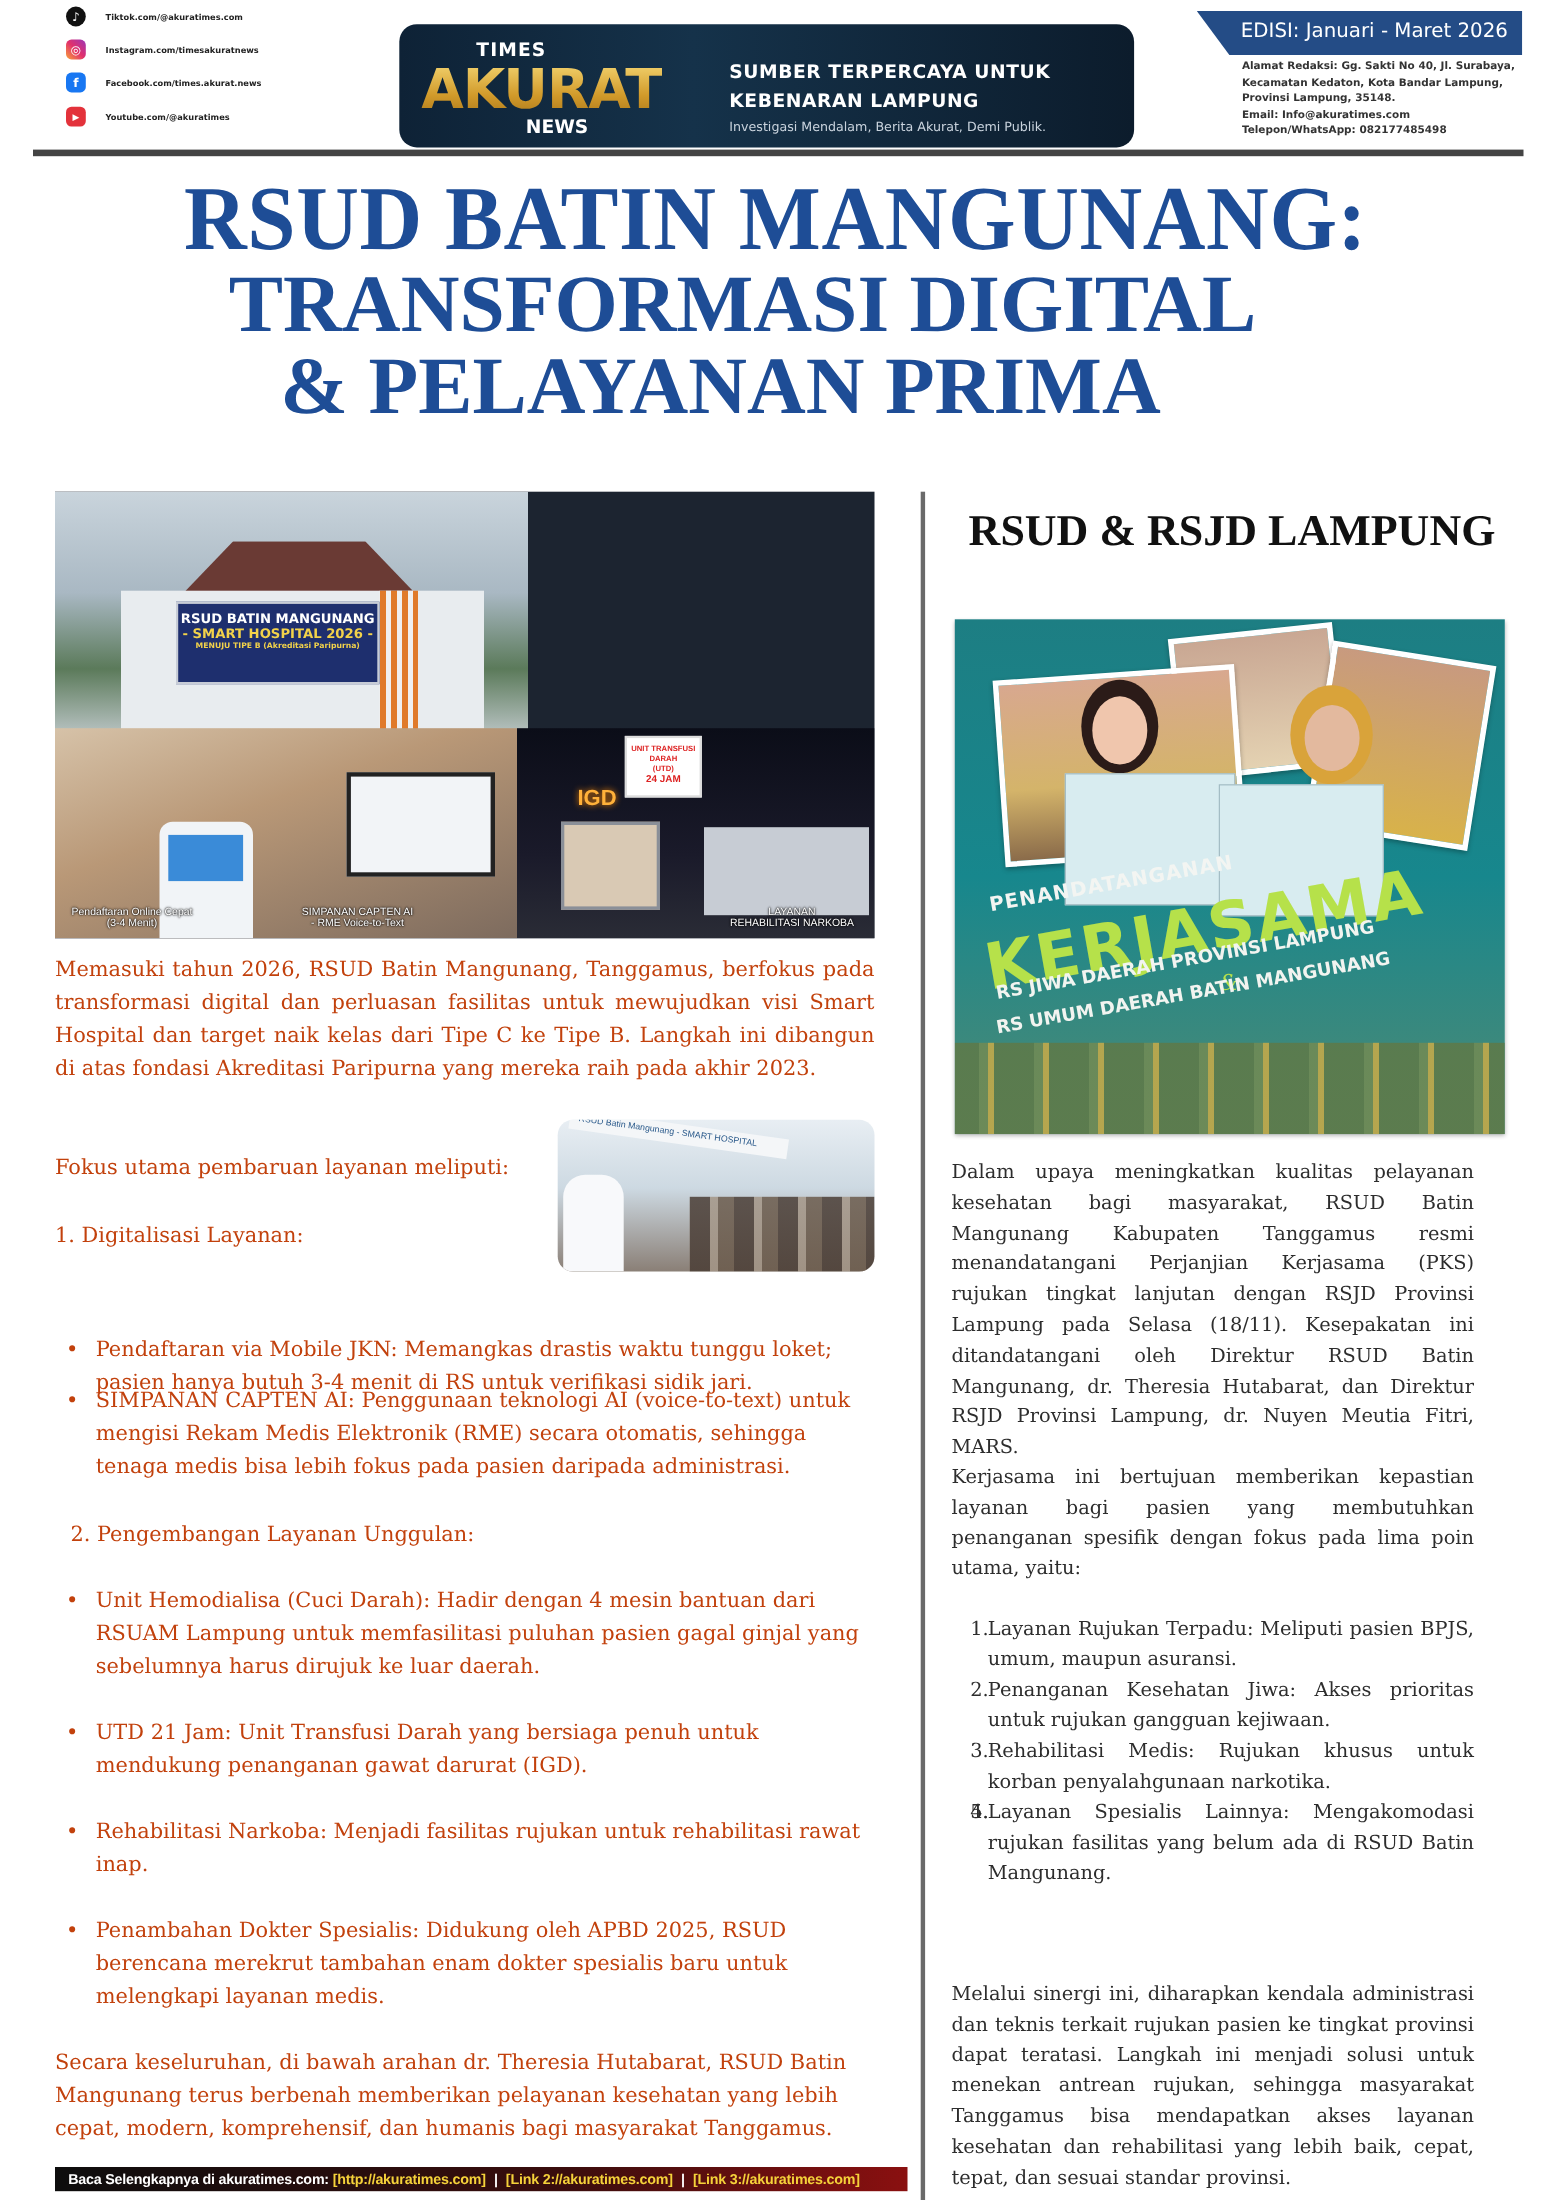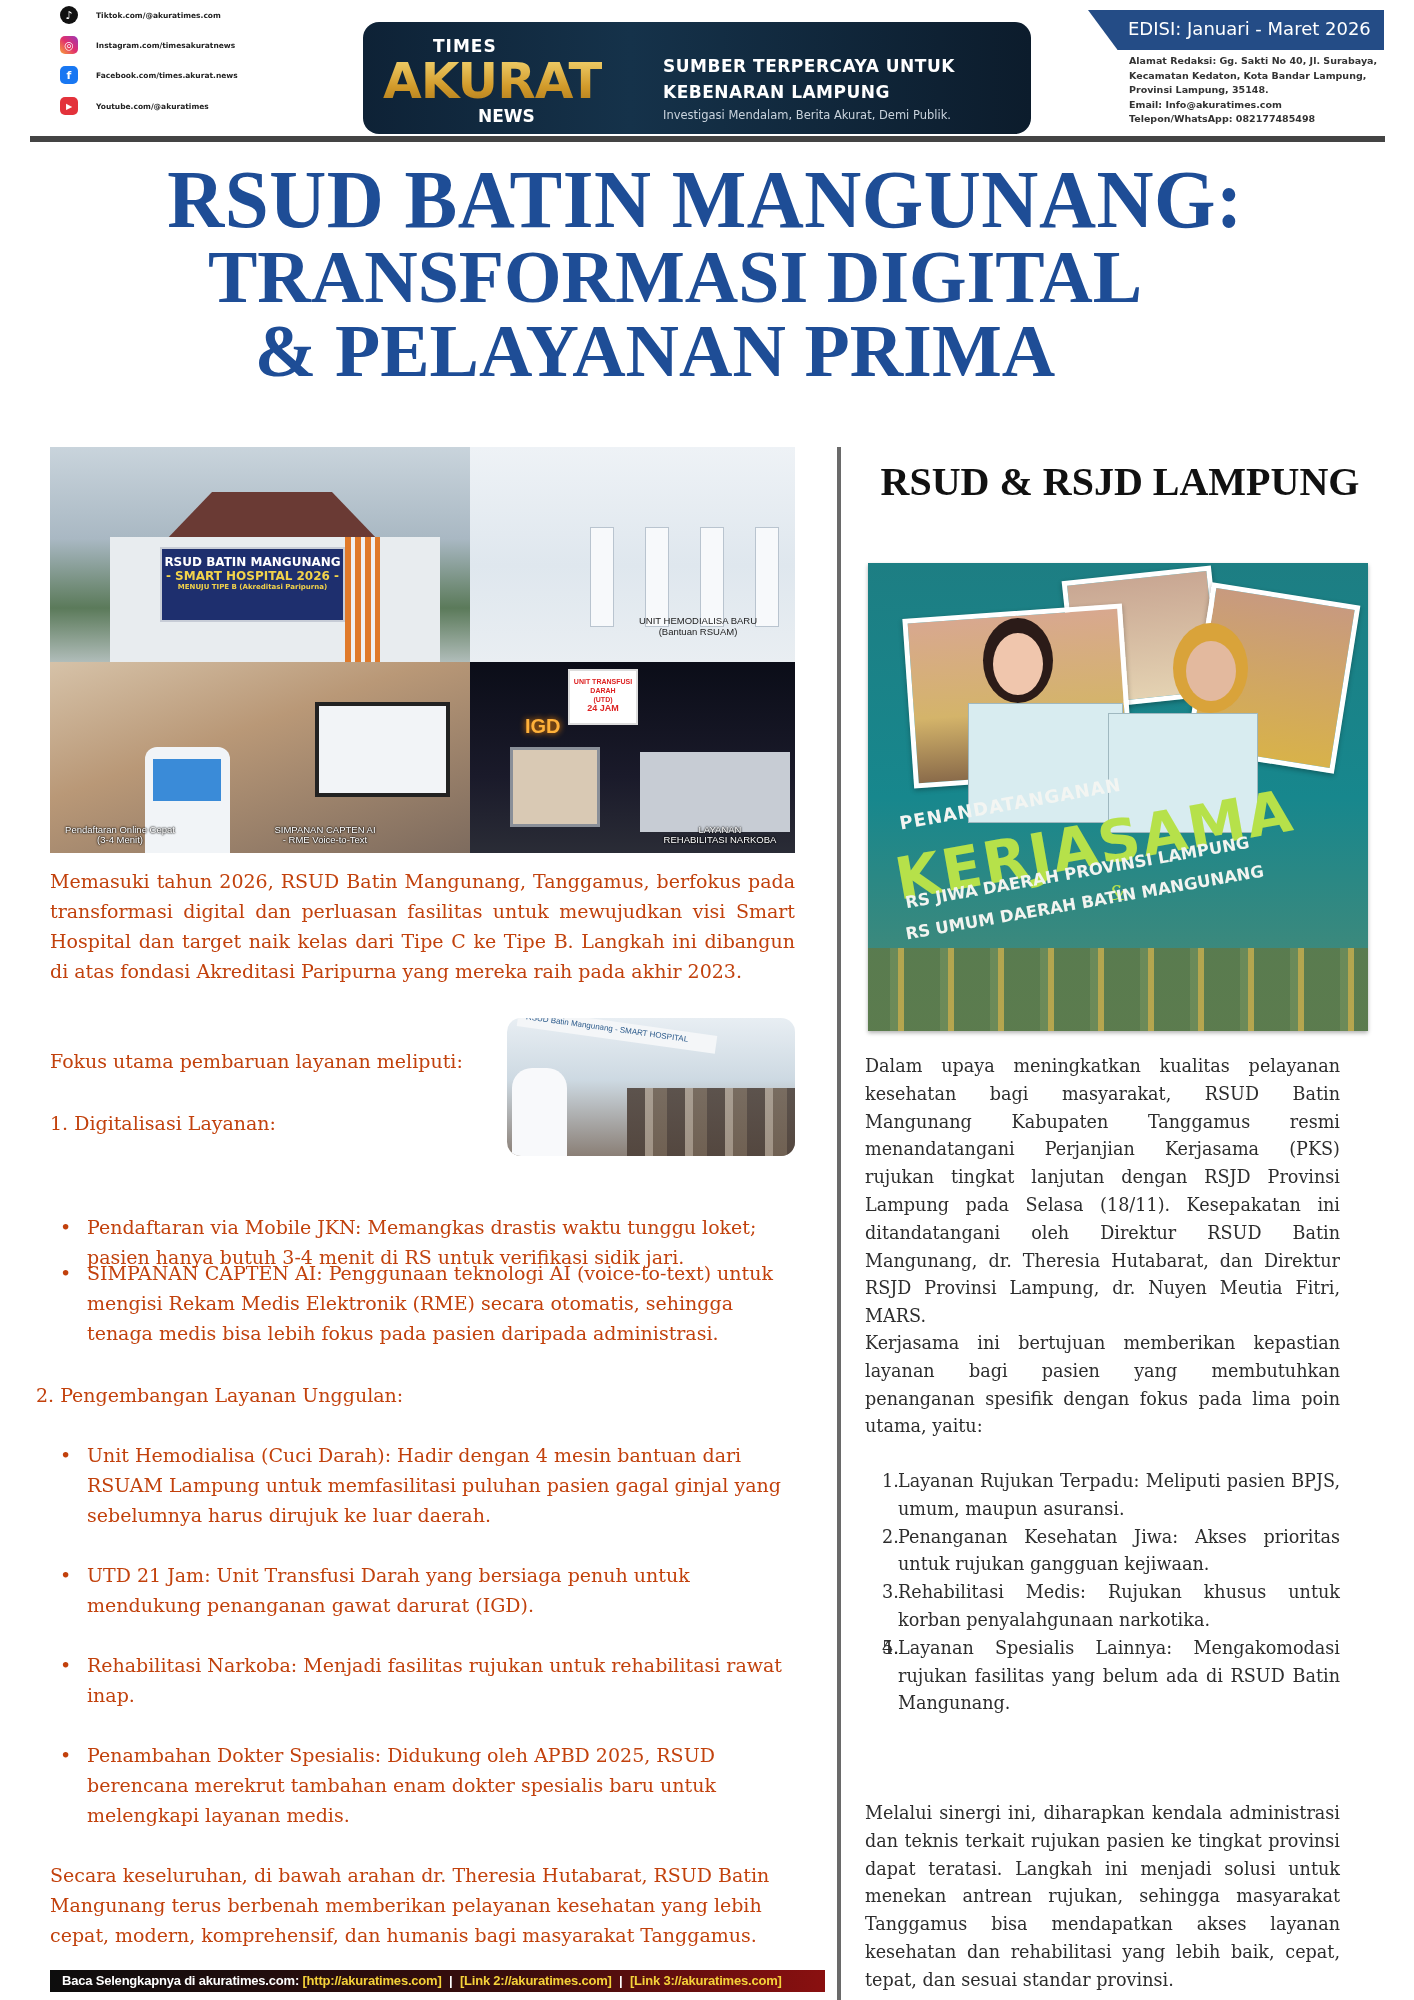--- a/index.html
+++ b/index.html
@@ -71,21 +71,21 @@
   .ip-sign { position: absolute; left: 10px; top: 4px; width: 200px; height: 18px; background: #f4f6f8; transform: rotate(8deg); font-family: "Liberation Sans", sans-serif; font-size: 8px; color: #2b5a8b; padding: 3px 8px; }
   .ip-doctor { position: absolute; left: 5px; top: 50px; width: 55px; height: 88px; background: #f8f9fb; border-radius: 20px 20px 0 0; }
   .ip-people { position: absolute; left: 120px; top: 70px; width: 168px; height: 68px; background: repeating-linear-gradient(90deg,#4a3d35 0 18px,#a49687 18px 26px,#6b5b4c 26px 40px); opacity: 0.85; }
   .focus-line { position: absolute; left: 50px; top: 1046px; }
   .sec1-title { position: absolute; left: 50px; top: 1108px; }
   .bullets { position: absolute; left: 50px; width: 745px; }
   .bullet { position: relative; padding-left: 37px; }
   .bullet::before { content: "•"; position: absolute; left: 10px; top: 0; font-size: 19px; }
   .b1 { top: 1168px; margin-top: 44px; }
   .b2 { top: 1258px; }
-  .sec2-title { position: absolute; left: 36px; top: 1380px; }
+  .sec2-title { position: absolute; left: 64px; top: 1380px; }
   .b3 { top: 1440px; }
   .b4 { top: 1560px; }
   .b5 { top: 1650px; }
   .b6 { top: 1740px; }
   .closing-para { position: absolute; left: 50px; top: 1860px; width: 760px; }
 
   .footer-bar { position: absolute; left: 50px; top: 1970px; width: 775px; height: 22px; background: linear-gradient(90deg,#0d0d0d 0%, #3a0d0d 60%, #8a1010 100%); font-family: "Liberation Sans", sans-serif; font-size: 13px; font-weight: bold; color: #fff; padding: 3px 0 0 12px; white-space: nowrap; letter-spacing: -0.2px; }
   .footer-bar .link { color: #f5d23a; }
   .footer-bar .sep { color: #fff; margin: 0 4px; }
 
@@ -177,30 +177,20 @@
   <div class="c-building"></div>
   <div class="c-roof"></div>
   <div class="c-wall"></div>
   <div class="c-orange"></div>
   <div class="c-sign">
     <div class="s1">RSUD BATIN MANGUNANG</div>
     <div class="s2">- SMART HOSPITAL 2026 -</div>
     <div class="s3">MENUJU TIPE B (Akreditasi Paripurna)</div>
   </div>
 
-  <div class="c-hemo">
-    <div class="c-hemo-machine" style="left:120px"></div>
-    <div class="c-hemo-machine" style="left:175px"></div>
-    <div class="c-hemo-machine" style="left:230px"></div>
-    <div class="c-hemo-machine" style="left:285px"></div>
-    <div class="c-hemo-cap">
-      <div>UNIT HEMODIALISA BARU</div>
-      <div>(Bantuan RSUAM)</div>
-    </div>
-  </div>
 
   <div class="c-reg"></div>
   <div class="c-kiosk"></div>
   <div class="c-kiosk-screen"></div>
   <div class="c-monitor"></div>
 
   <div class="c-igd"></div>
   <div class="c-utd">
     <div>UNIT TRANSFUSI DARAH</div>
     <div>(UTD)</div>

